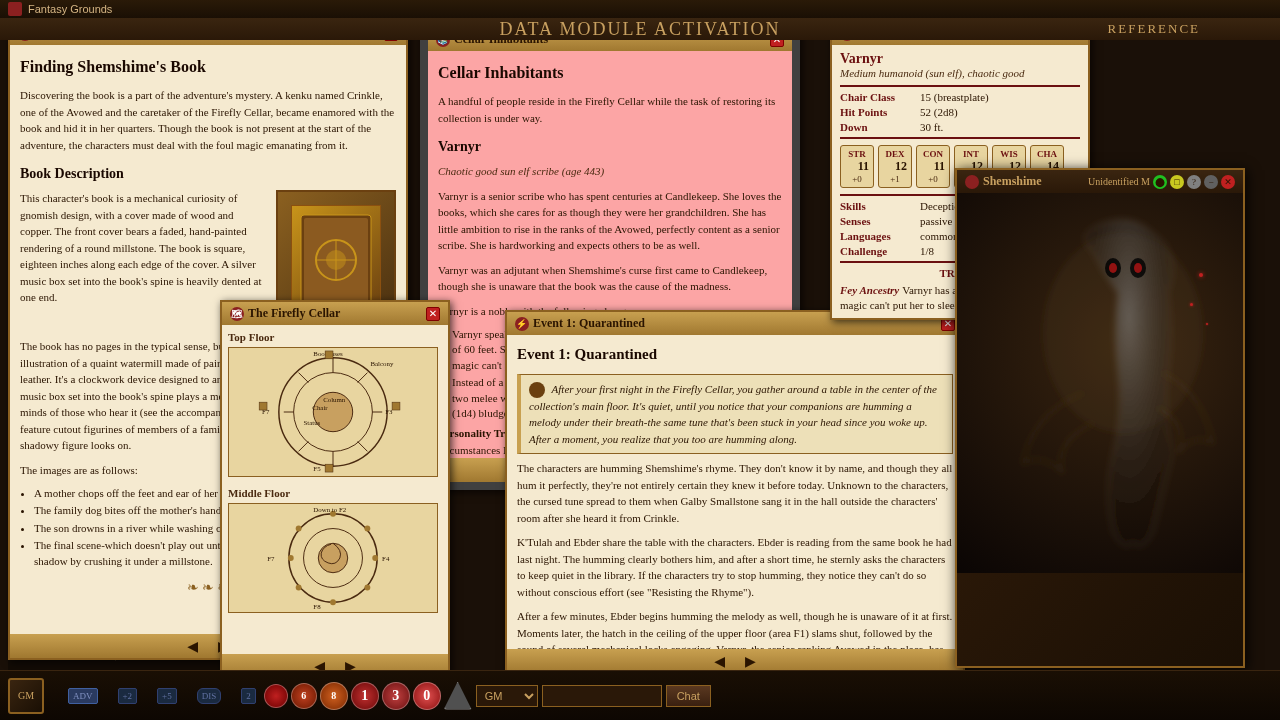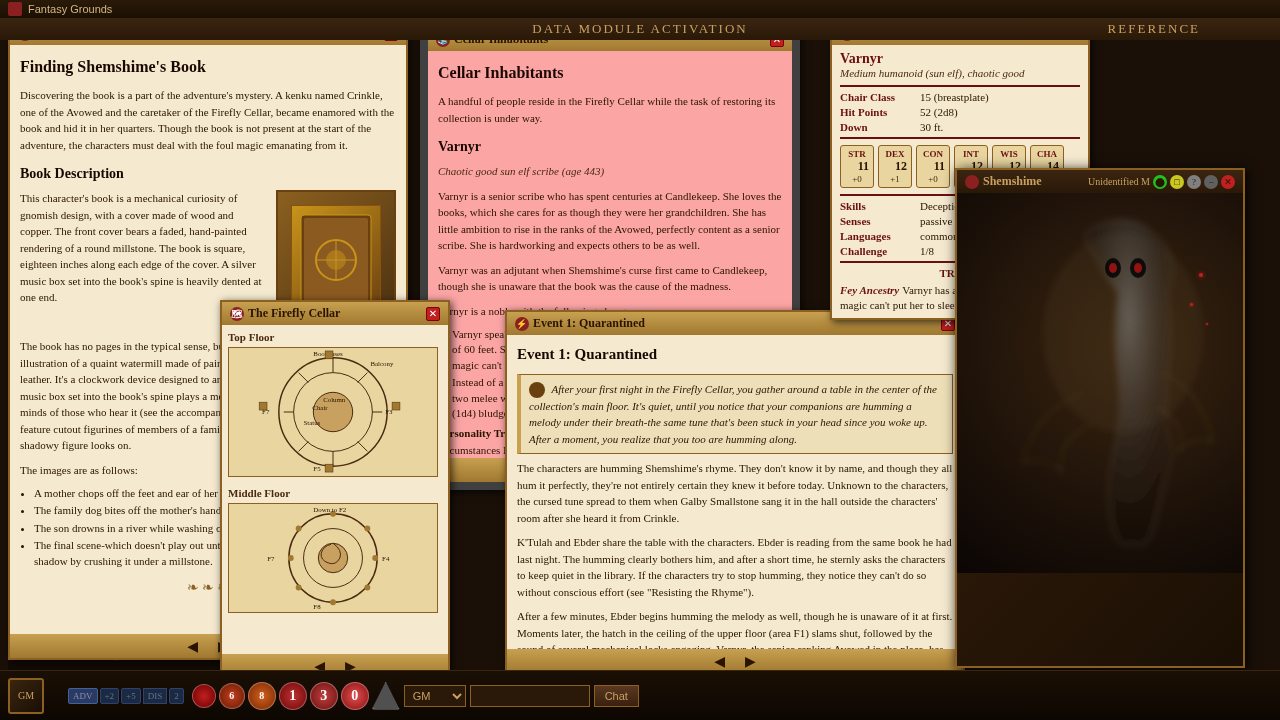--- a/index.html
+++ b/index.html
@@ -45,21 +45,21 @@
       background: linear-gradient(180deg, #3a2510, #2a1808);
       display: flex;
       align-items: center;
       z-index: 999;
     }
     .data-module-title {
       position: absolute;
       left: 50%;
       transform: translateX(-50%);
       color: #c8a060;
-      font-size: 13px;
+      font-size: 18px;
       font-family: 'Times New Roman', serif;
       letter-spacing: 2px;
       text-transform: uppercase;
       text-align: center;
     }
     .reference-title {
       position: absolute;
       right: 80px;
       color: #c8a060;
       font-size: 13px;
@@ -943,25 +943,25 @@
     <span class="copyright-text">Dungeons &amp; Dragons, D&amp;D, Wizards of the Coast, their respective logos, the dragon ampersand, all Wizards titles, the fifth edition rules, and all Wizards' character names and distinctive likenesses are property and copyright of Wizards of the Coast LLC in the USA and other countries. Used with permission.
 Extension (Dev: Conversion Checker) loaded.
 Extension (Dev: TokenXY Coordinates) loaded.</span>
   </div>
 </div>
 
 <div class="bottom-bar">
 
   <div class="bottom-portrait">GM</div>
 
-  <div style="display:flex;gap:2px;align-items:center;padding-left:20px;">
+  <div style="display:flex;gap:20px;align-items:center;padding-left:20px;">
     <div style="background:#2a3a60;border:1px solid #4060a0;color:#8090c0;font-size:9px;padding:2px 4px;border-radius:2px;cursor:pointer;">ADV</div>
     <div style="background:#1a2a40;border:1px solid #304070;color:#6070a0;font-size:9px;padding:2px 4px;border-radius:2px;cursor:pointer;">+2</div>
     <div style="background:#1a2a40;border:1px solid #304070;color:#6070a0;font-size:9px;padding:2px 4px;border-radius:2px;cursor:pointer;">+5</div>
-    <div style="background:#1a2a40;border:1px solid #304070;color:#6070a0;font-size:9px;padding:2px 4px;border-radius:0;cursor:pointer;">DIS</div>
+    <div style="background:#1a2a40;border:1px solid #304070;color:#6070a0;font-size:9px;padding:2px 4px;border-radius:6px;cursor:pointer;">DIS</div>
     <div style="background:#1a2a40;border:1px solid #304070;color:#6070a0;font-size:9px;padding:2px 4px;border-radius:2px;cursor:pointer;">2</div>
   </div>
 
   <div style="display:flex;gap:3px;align-items:center;margin-left:4px;">
     <div class="die-btn die-red" style="font-size:9px;width:24px;height:24px;"></div>
     <div class="die-btn die-red" style="font-size:10px;width:26px;height:26px;background:radial-gradient(#c04020,#6b1800);">6</div>
     <div class="die-btn die-red" style="font-size:10px;width:28px;height:28px;background:radial-gradient(#d06020,#7b2800);">8</div>
     <div class="die-btn" style="font-size:10px;width:28px;height:28px;background:radial-gradient(#c03030,#6b0808);color:white;border-radius:50%;">
       <span style="font-size:14px;font-weight:bold;color:white;">1</span>
     </div>

